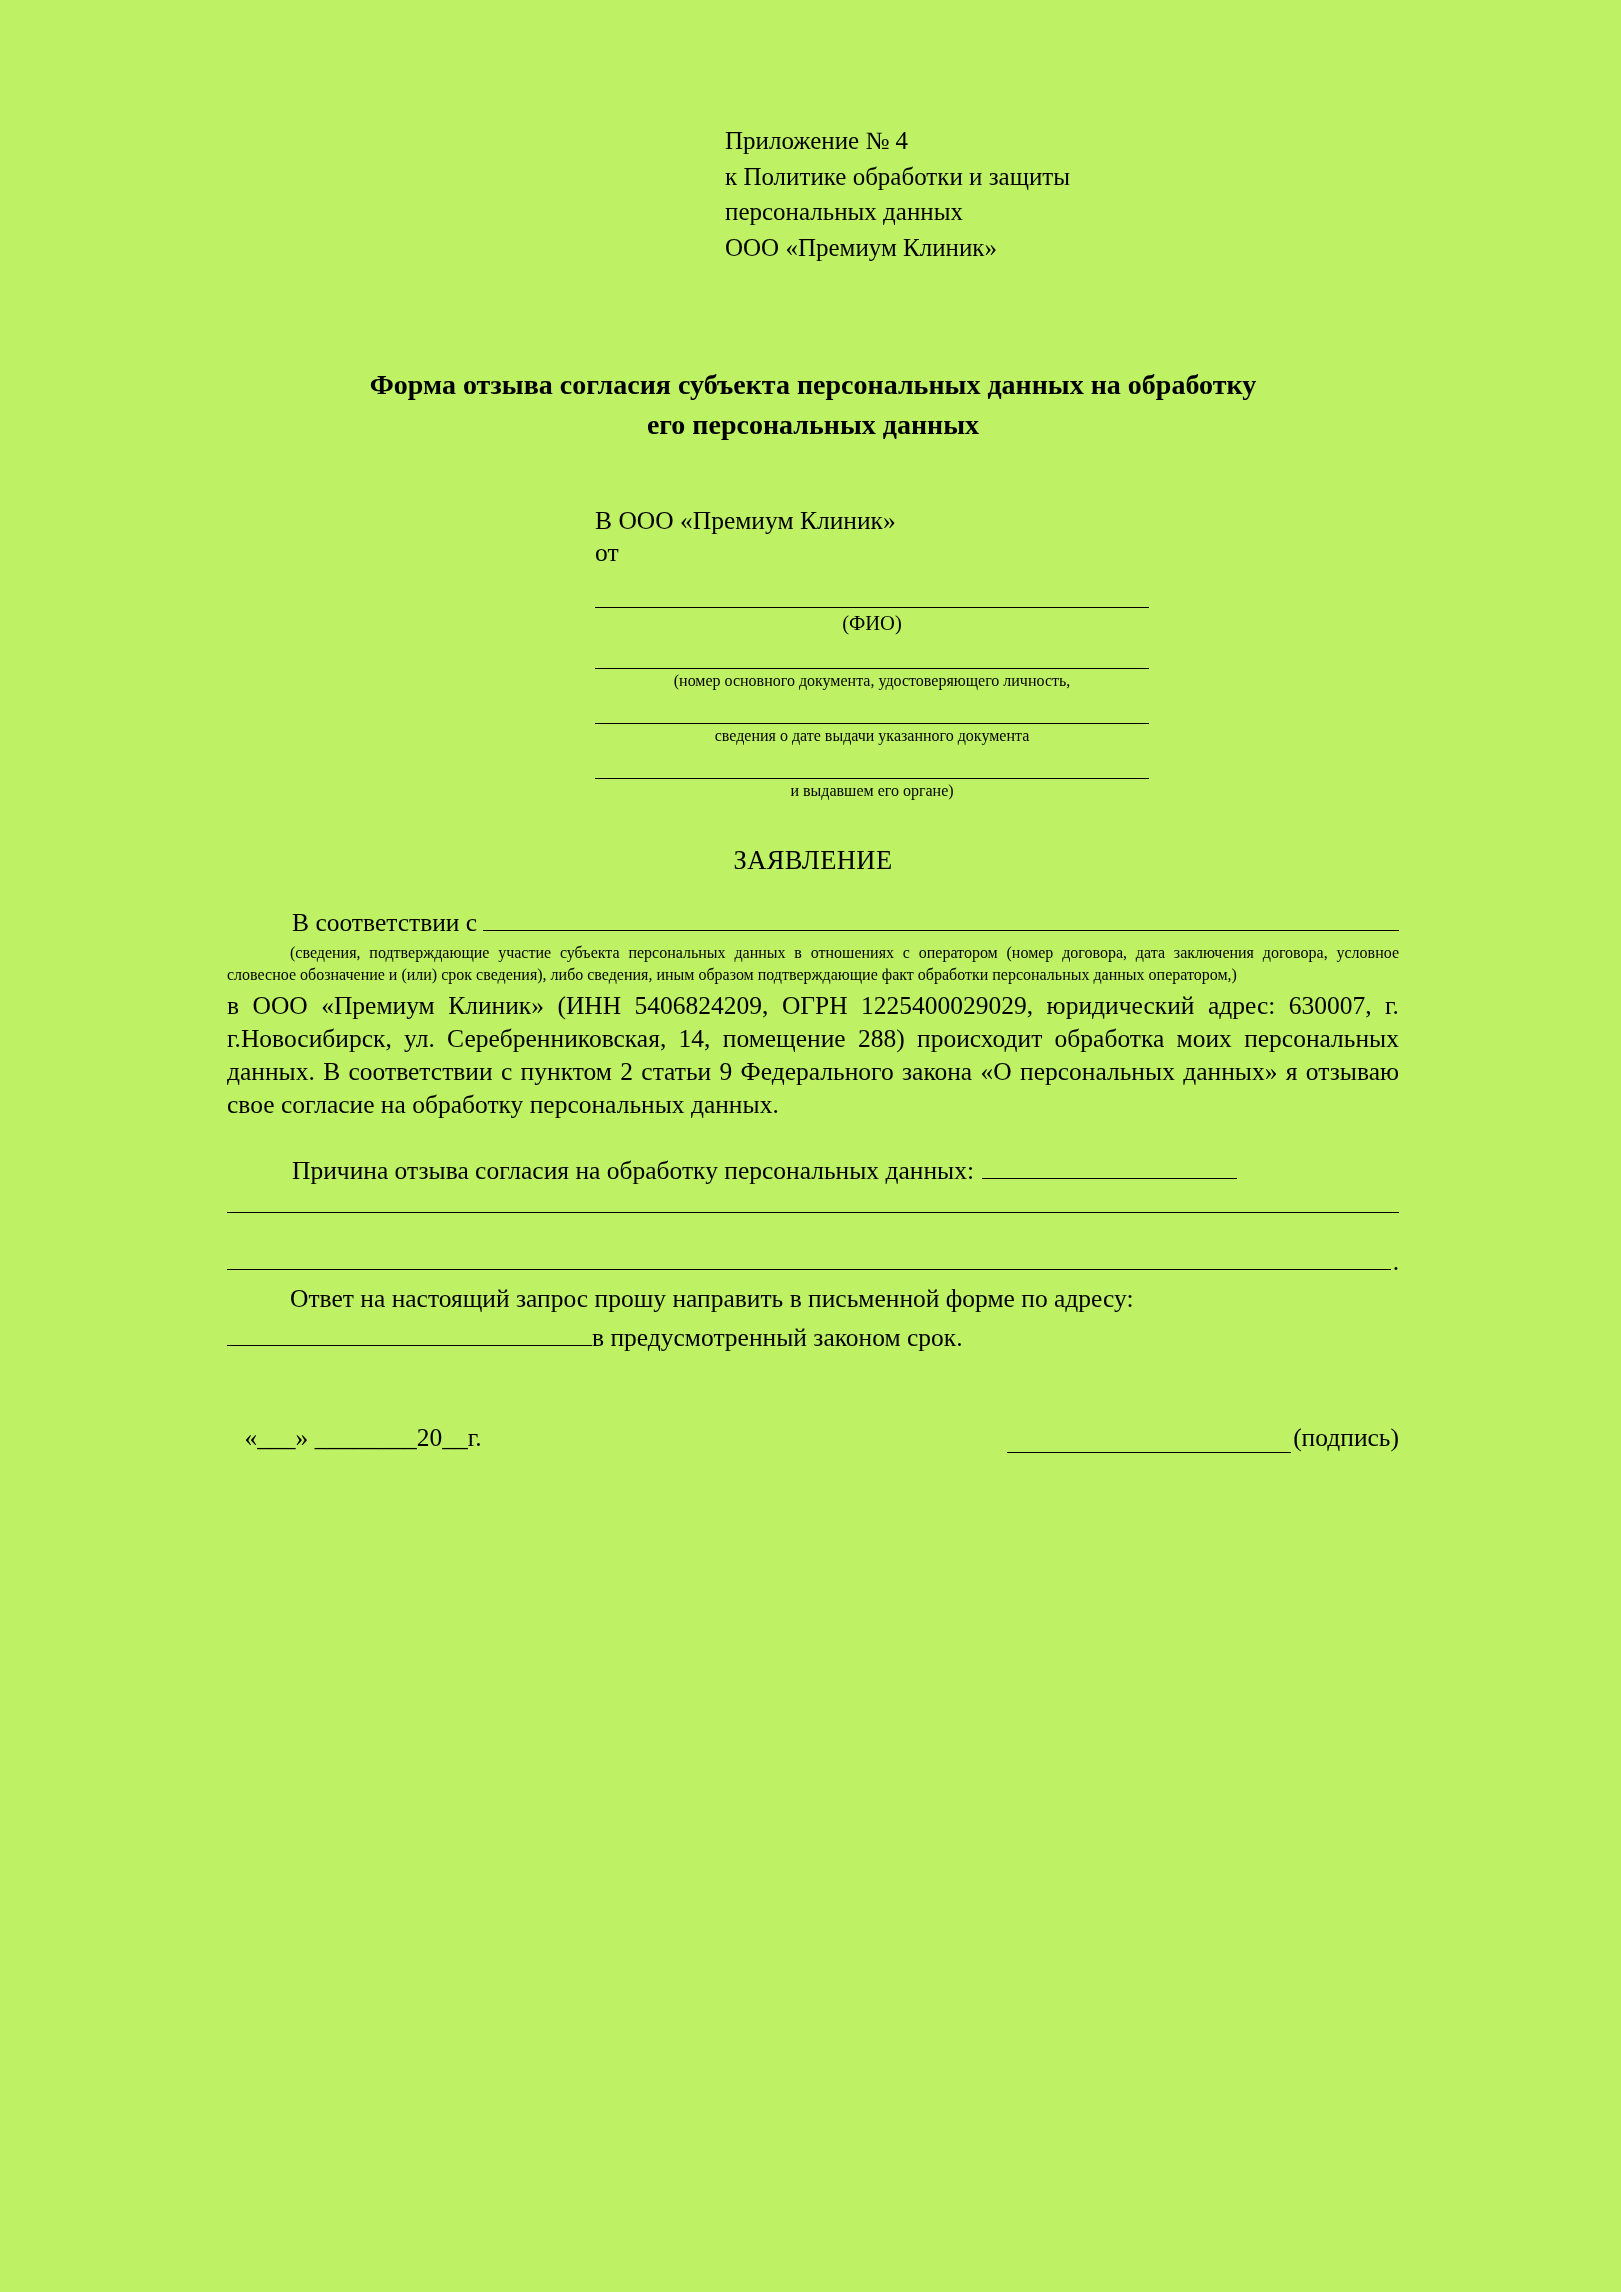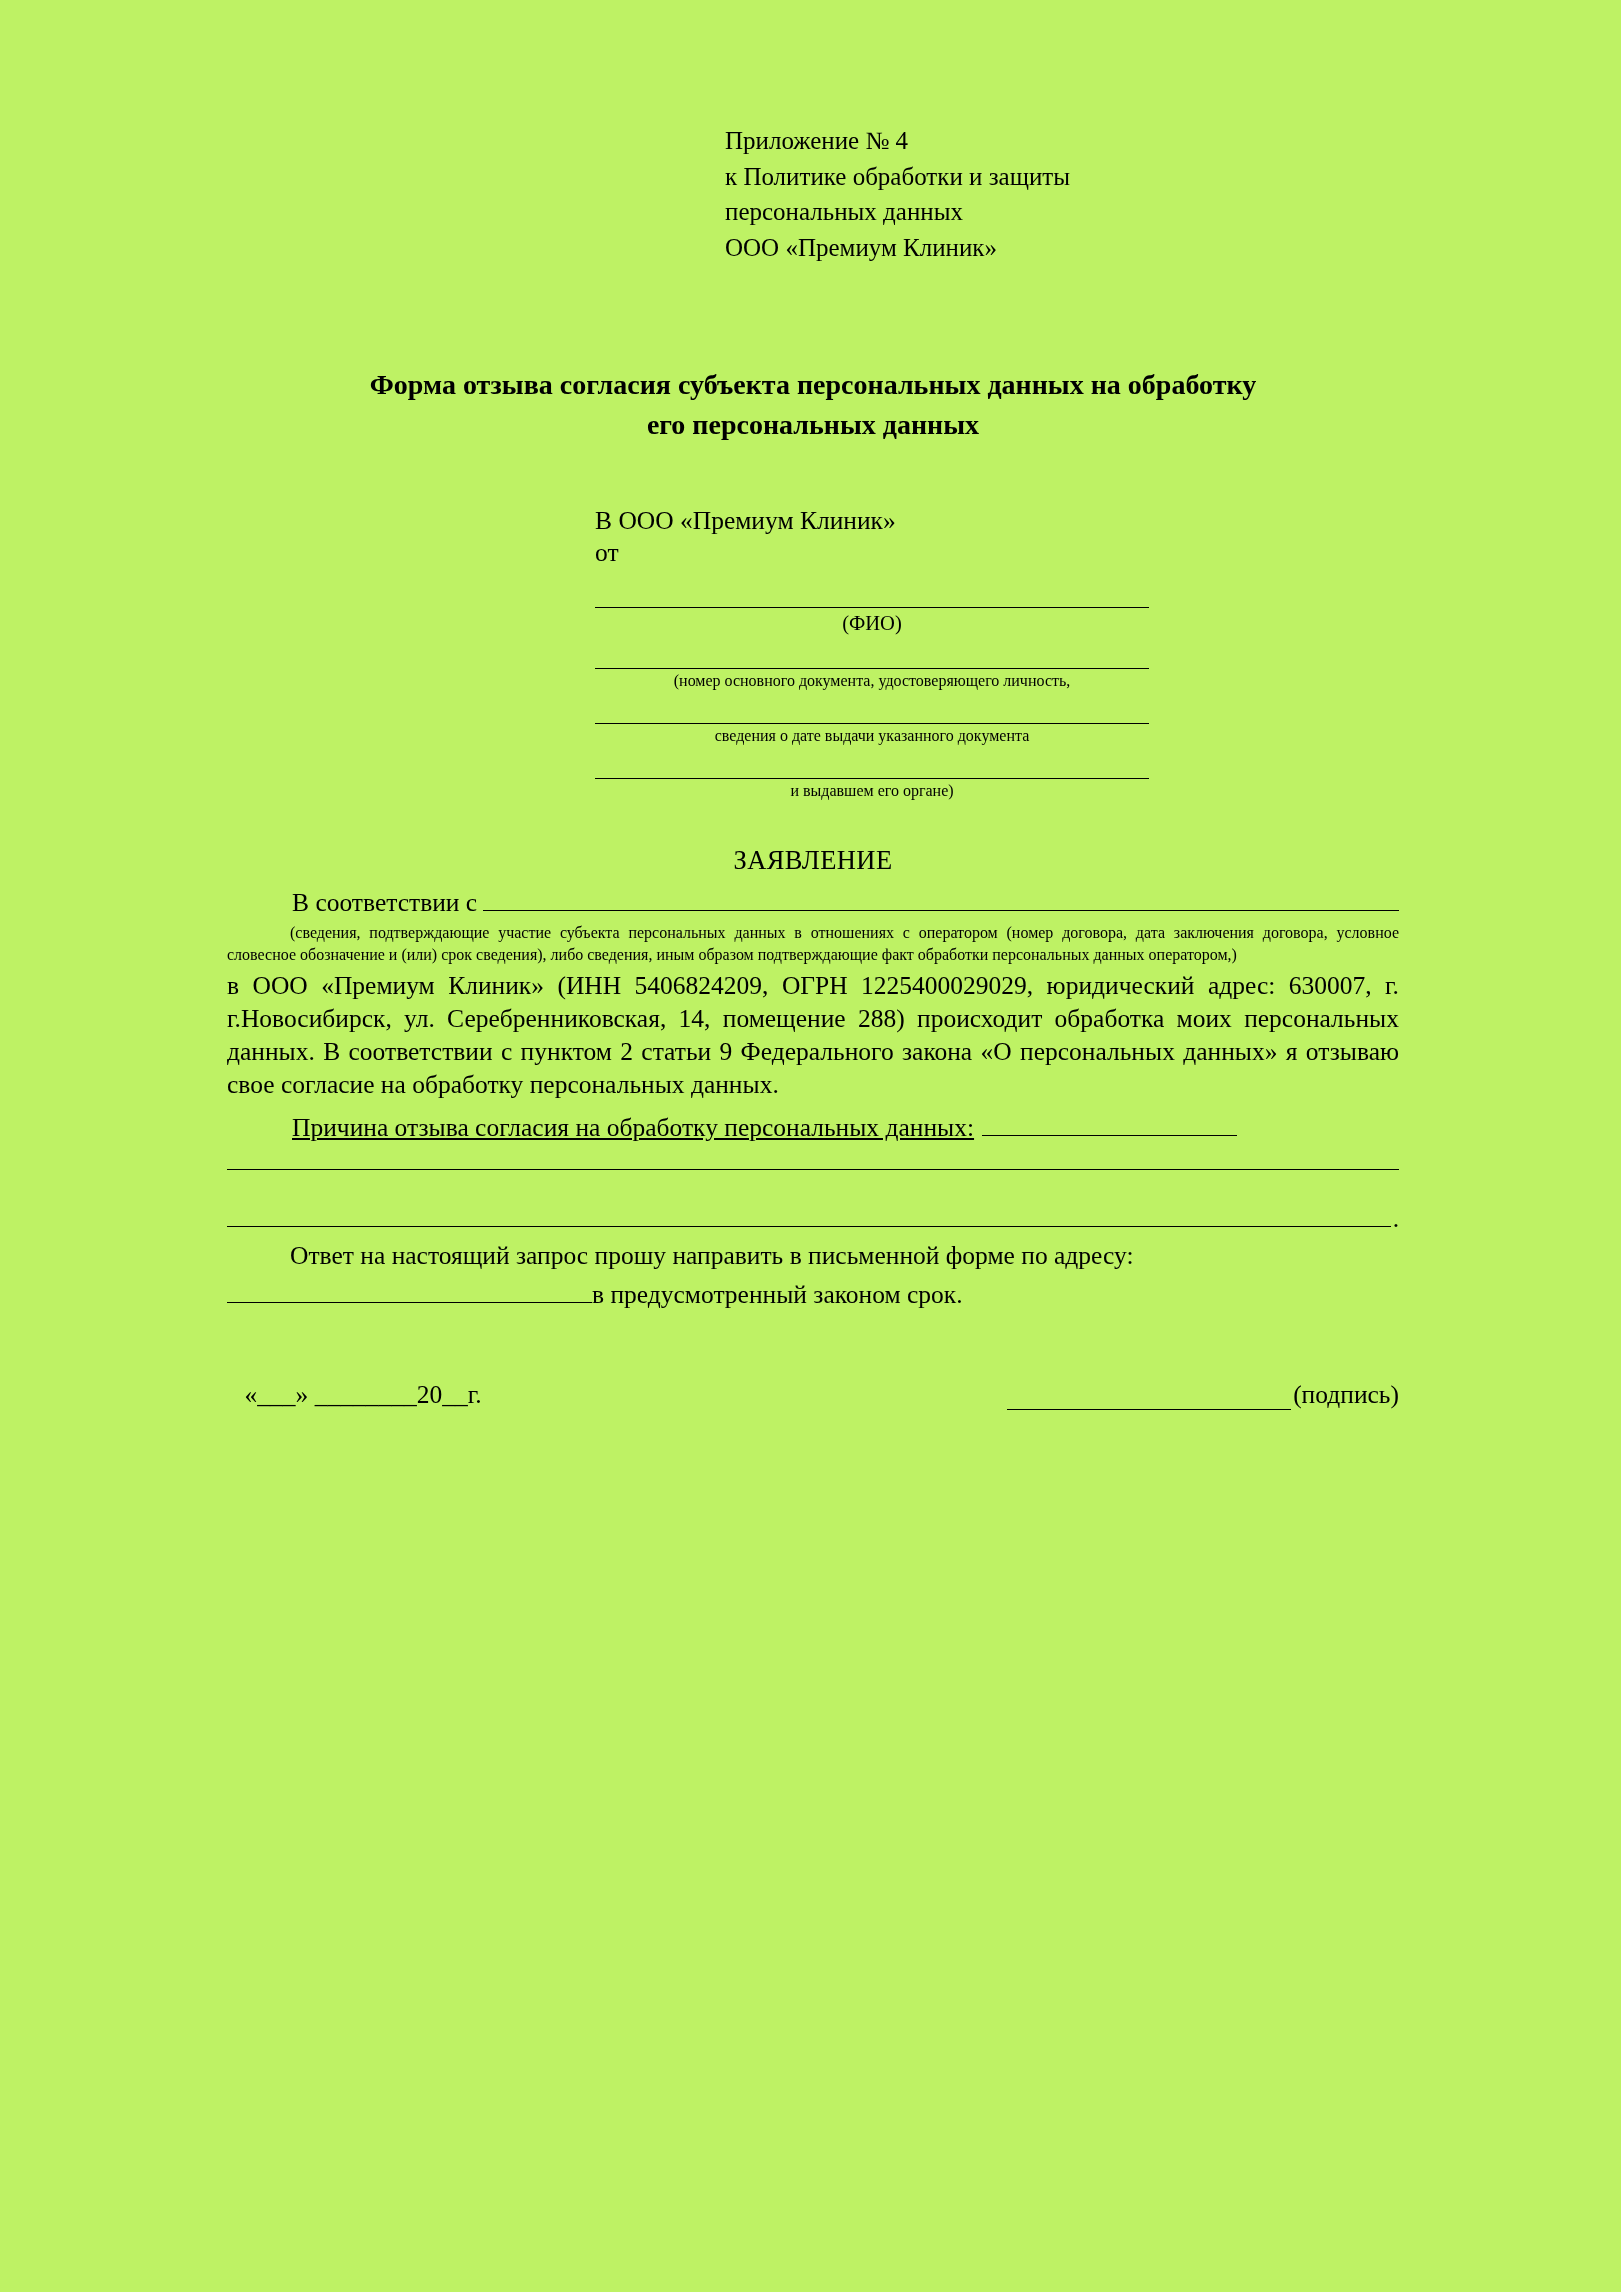--- a/index.html
+++ b/index.html
@@ -89,21 +89,21 @@
     letter-spacing: 0.4px;
   }
 
   
   .body-text {
     font-size: 25.5px;
     line-height: 1.30;
     text-align: justify;
   }
   .line-with-rule {
-    margin-top: 10px;
+    margin-top: 30px;
     display: flex;
     align-items: baseline;
     white-space: nowrap;
   }
   .line-with-rule .lead {
     padding-left: 65px;
   }
   .line-with-rule .grow {
     flex: 1 1 auto;
     border-bottom: 1.6px solid #000;
@@ -124,25 +124,24 @@
     margin-top: 3.9px;
     text-align: justify;
     text-justify: inter-word;
   }
   .para.ind::before {
     content: "";
     display: inline-block;
     width: 63px;
   }
   .reason-row {
-    margin-top: 9px;
-    display: flex;
-    align-items: baseline;
-    white-space: nowrap;
-    text-decoration: underline;
+    margin-top: 32px;
+    display: flex;
+    align-items: baseline;
+    white-space: nowrap;
   }
   .reason-row .lead {
     padding-left: 65px;
   }
   .reason-row .grow {
     flex: 1 1 auto;
     border-bottom: 1.6px solid #000;
     height: 24.5px;
     margin-left: 7.8px;
     max-width: 255px;

